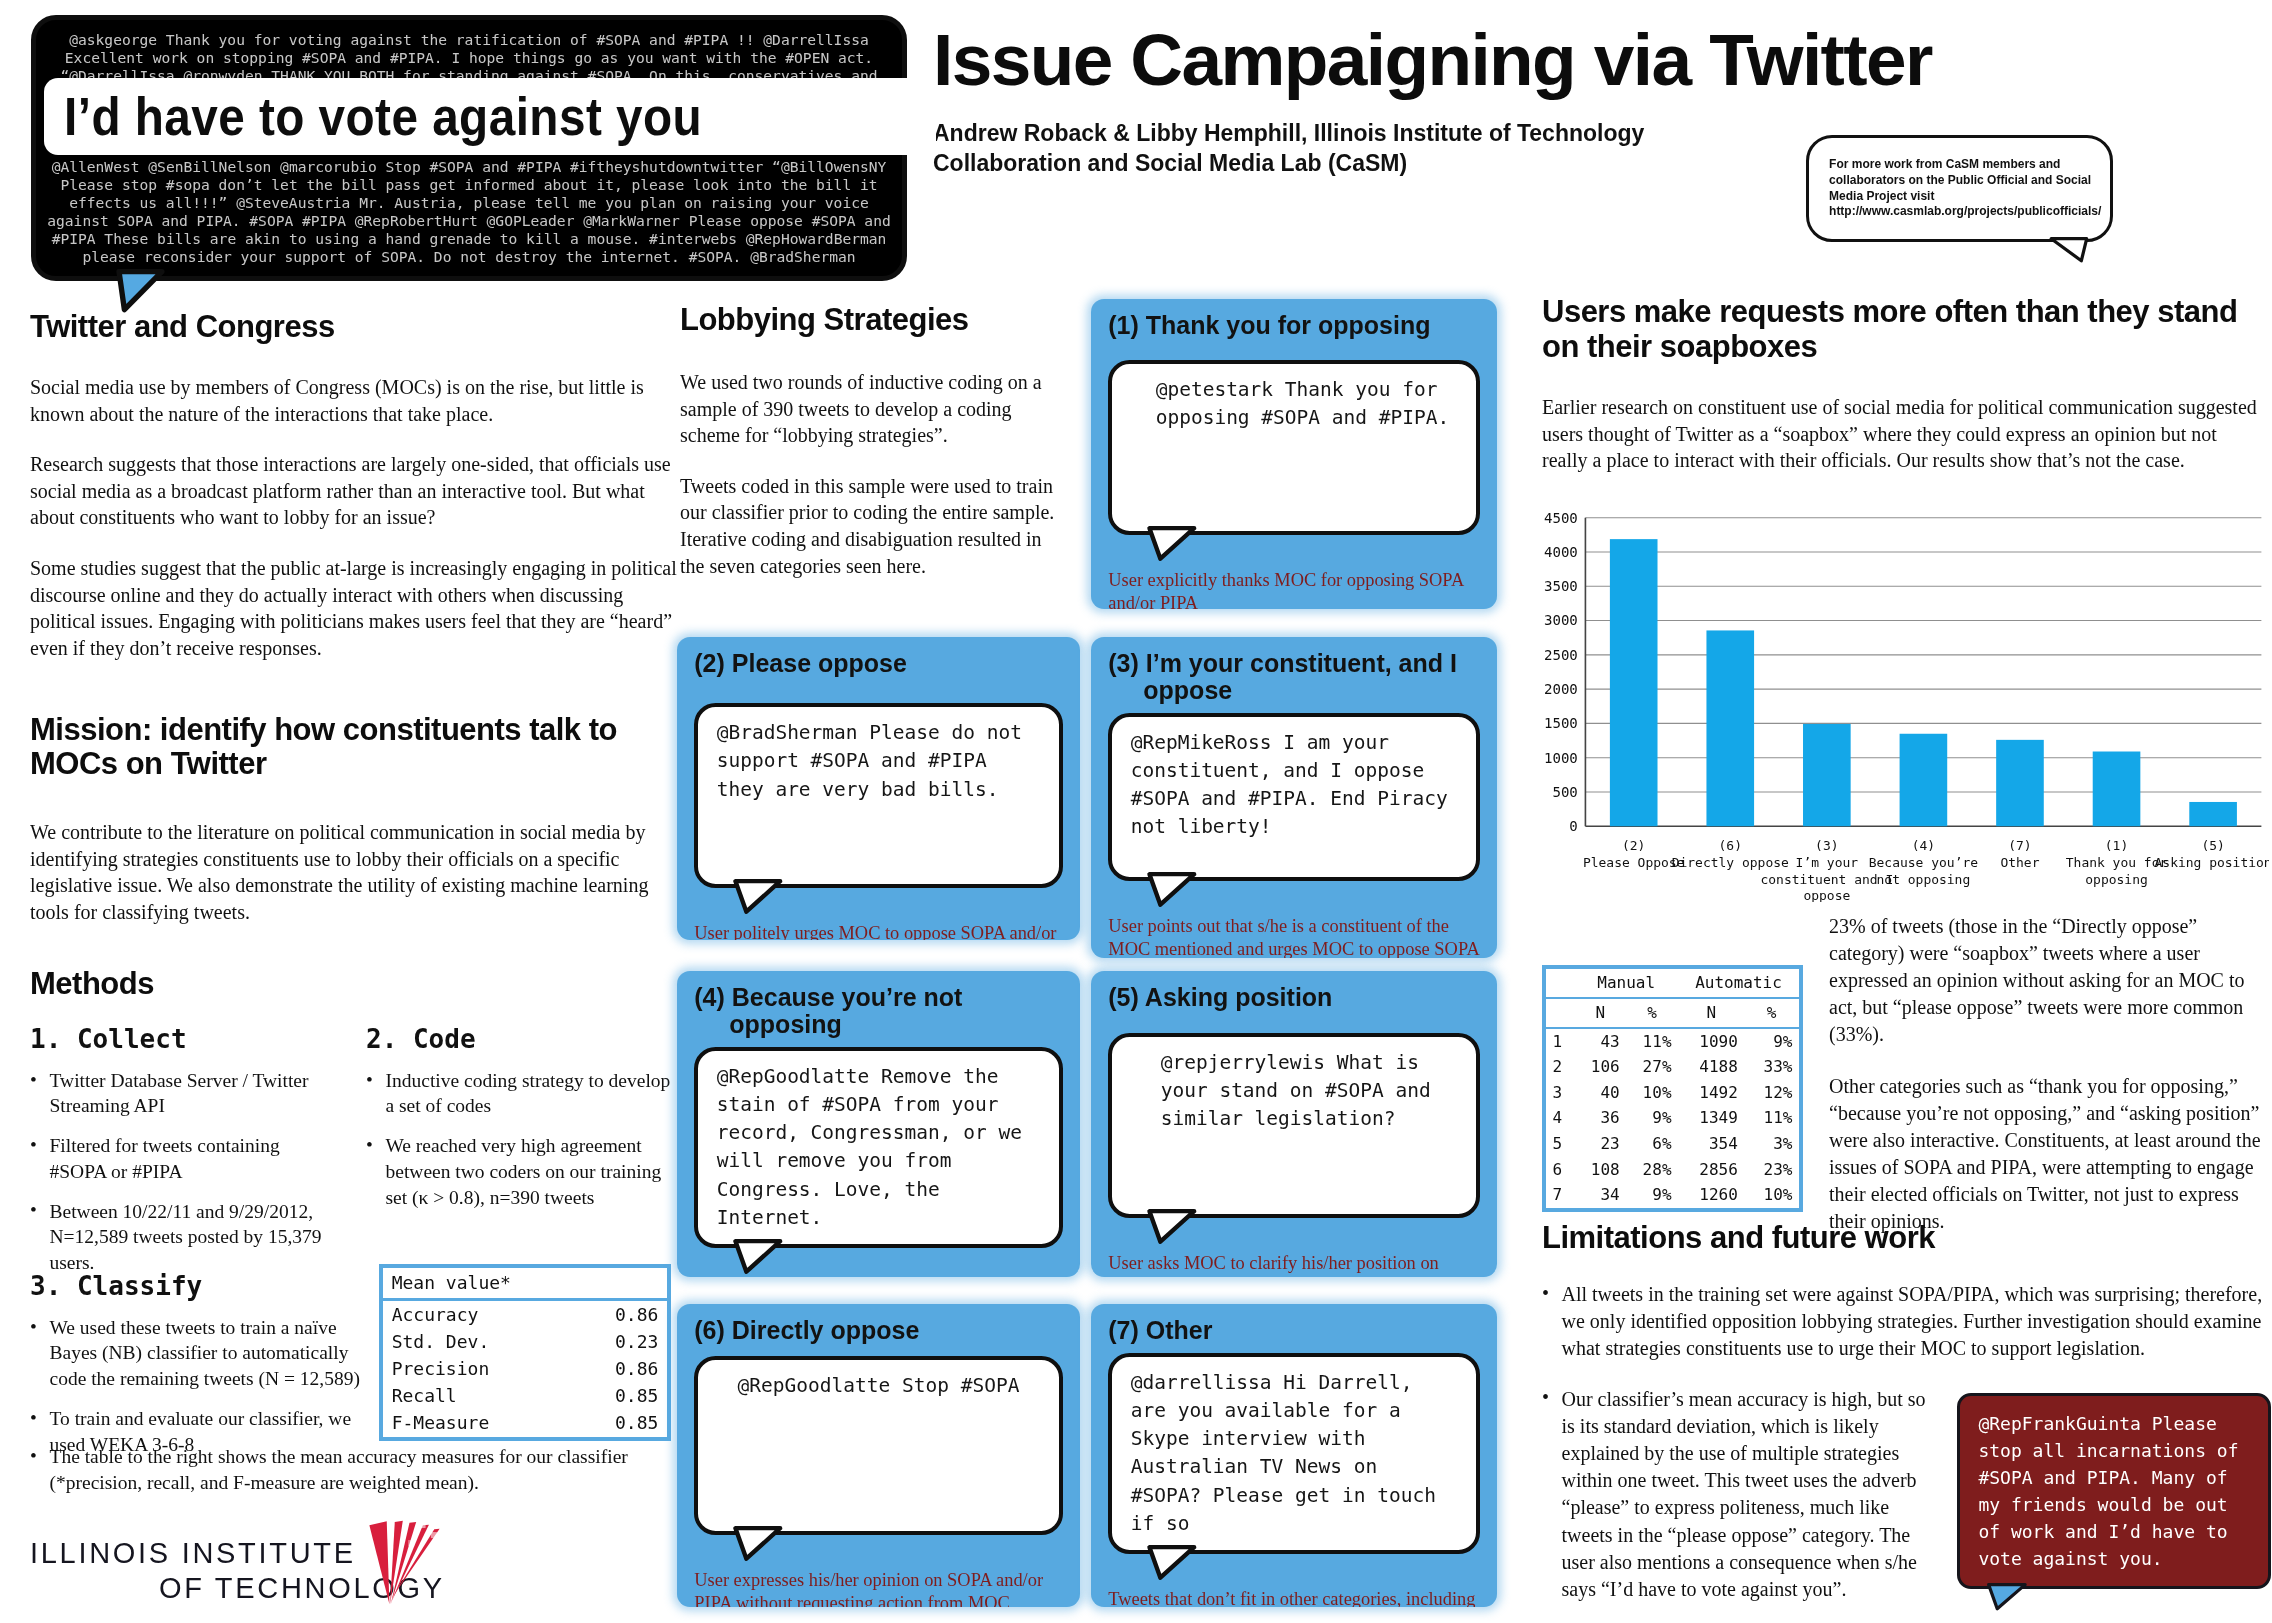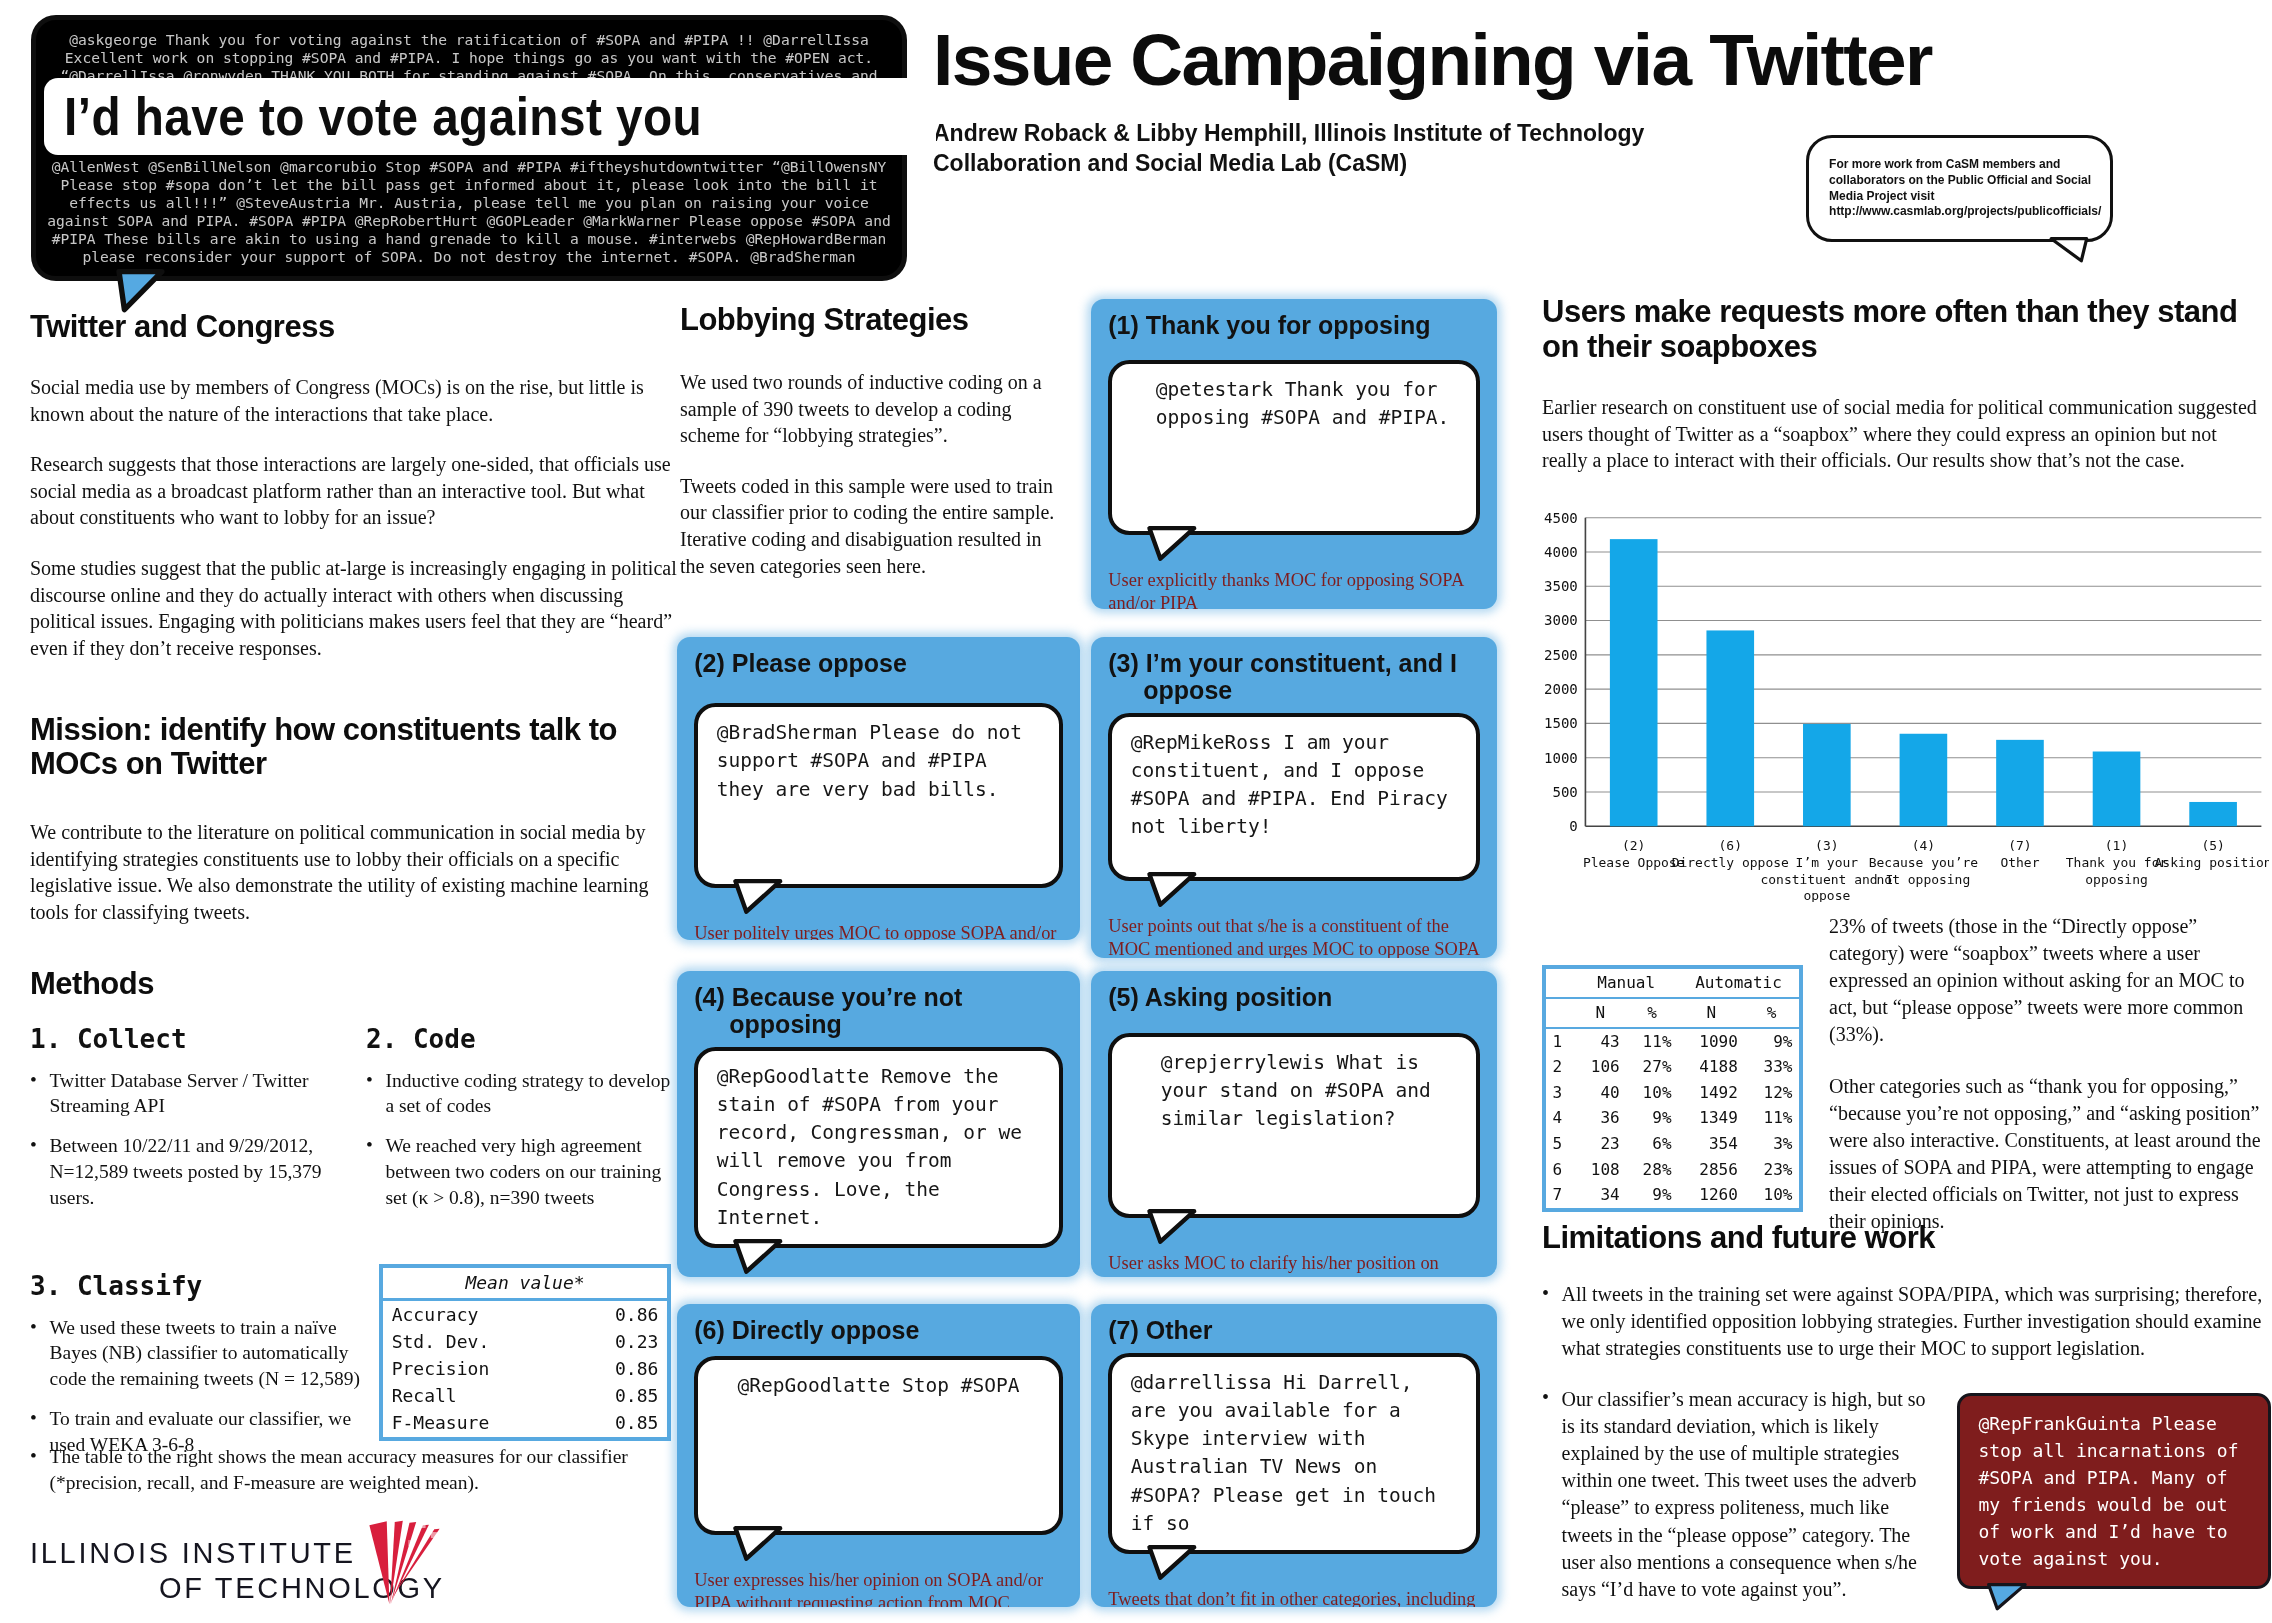--- a/index.html
+++ b/index.html
@@ -46,21 +46,21 @@
   #mission-title{position:absolute;left:30px;top:713px;width:628px;}
   #mission-body{position:absolute;left:30px;top:819px;width:647px;}
   #methods-title{position:absolute;left:30px;top:967px;}
   #collect{position:absolute;left:30px;top:1025px;width:308px;}
   #code{position:absolute;left:366px;top:1025px;width:308px;}
   .m-h3{margin:0 0 14px 0;font:700 26px/1.1 "DejaVu Sans Mono",monospace;}
   #classify{position:absolute;left:30px;top:1272px;width:349px;}
   #acc-wrap{position:absolute;left:379px;top:1264px;width:292px;}
   table.acc{width:100%;border-collapse:collapse;border:4.3px solid #58a9e0;
             font:18px/1.15 "DejaVu Sans Mono",monospace;background:#fff;}
-  table.acc th{text-align:center;font-weight:400;padding:5.4px 8.7px 4.3px;border-bottom:3.2px solid #58a9e0;font-style:italic;}
+  table.acc th{text-align:left;font-weight:400;padding:5.4px 8.7px 4.3px;border-bottom:3.2px solid #58a9e0;}
   table.acc td{padding:3.2px 8.7px;}
   table.acc td.val{text-align:right;}
   #table-note{position:absolute;left:30px;top:1444px;width:652px;}
   #iit-logo{position:absolute;left:30px;top:1536px;width:417px;}
   .logo-line{font:400 29px/1.2 "Liberation Sans",sans-serif;letter-spacing:2.7px;color:#15151f;}
   .logo-line2{text-align:right;padding-right:2.2px;}
   .logo-mark{position:absolute;right:-3.2px;top:-16px;}
 
   
   #lob-title{position:absolute;left:680px;top:303px;}
@@ -553,20 +553,21 @@
   <div id="mission-body">
     <p class="para">We contribute to the literature on political communication in social media by identifying strategies constituents use to lobby their officials on a specific legislative issue. We also demonstrate the utility of existing machine learning tools for classifying tweets.</p>
   </div>
 
   <h2 class="h2" id="methods-title">Methods</h2>
 
   <div id="collect">
     <h3 class="m-h3">1. Collect</h3>
     <ul class="pbullets" id="collect-list">
         <li class="pbullet">Twitter Database Server / Twitter Streaming API</li>
+        <li class="pbullet">Filtered for tweets containing #SOPA or #PIPA</li>
         <li class="pbullet">Between 10/22/11 and 9/29/2012, N=12,589 tweets posted by 15,379 users.</li>
       </ul>
   </div>
   <div id="code">
     <h3 class="m-h3">2. Code</h3>
     <ul class="pbullets" id="code-list">
         <li class="pbullet">Inductive coding strategy to develop a set of codes</li>
         <li class="pbullet">We reached very high agreement between two coders on our training set (κ &gt; 0.8), n=390 tweets</li>
       </ul>
   </div>

